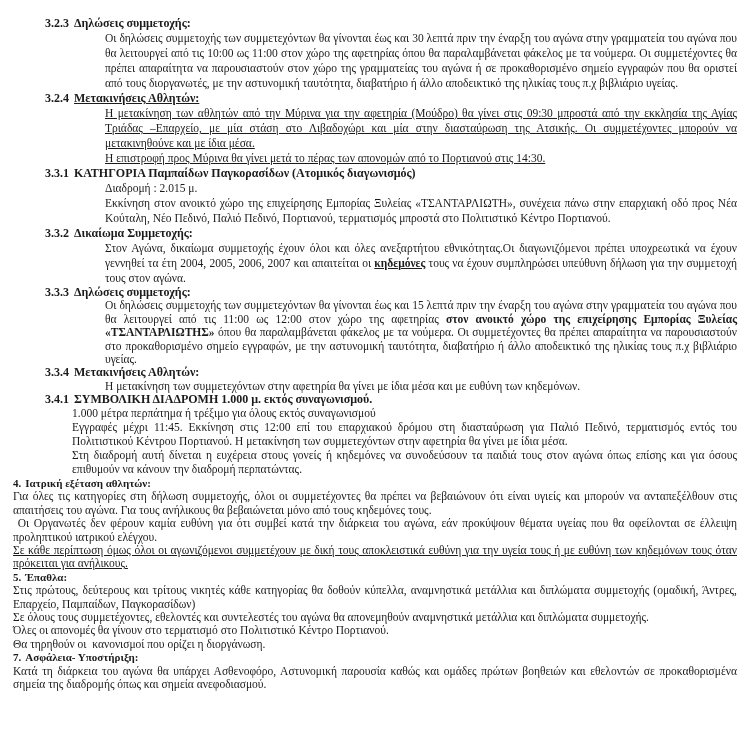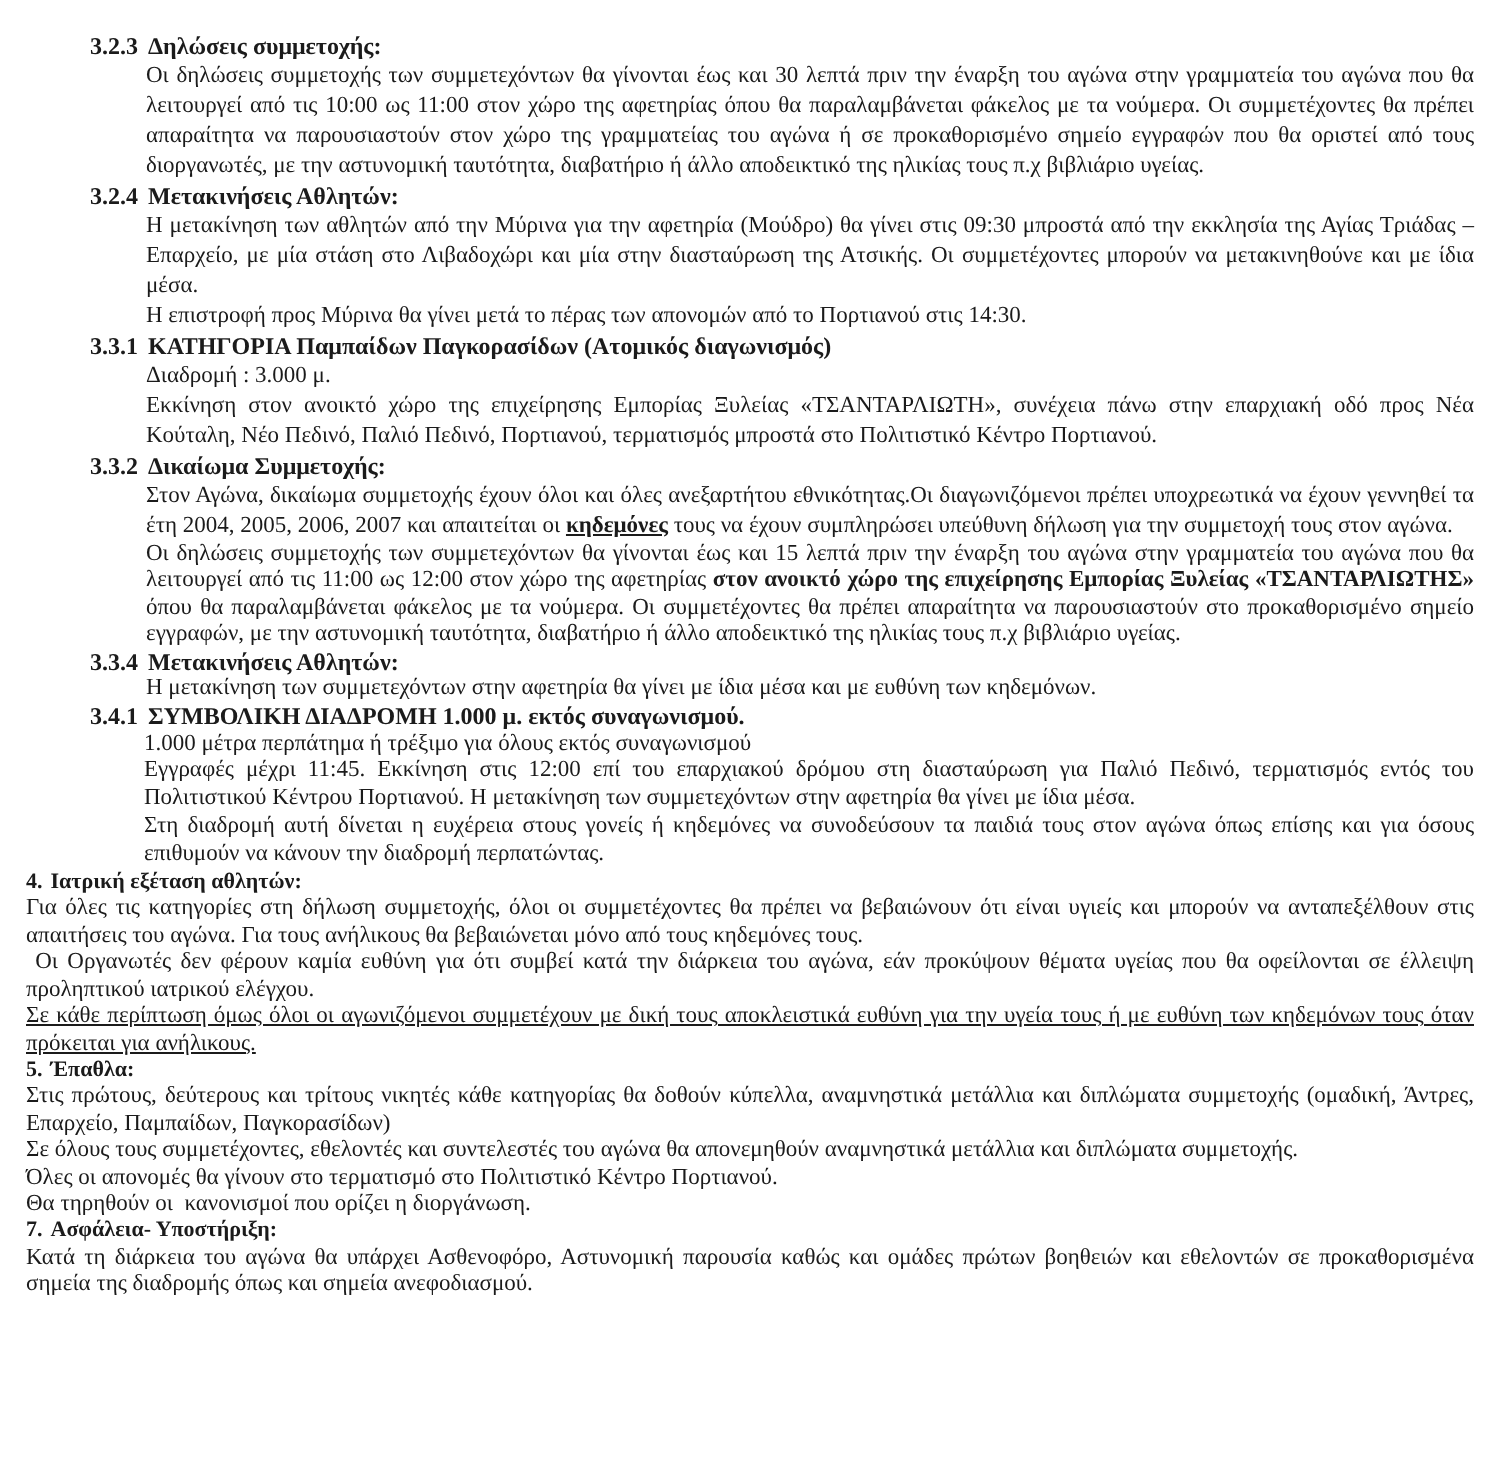--- a/index.html
+++ b/index.html
@@ -13,37 +13,37 @@
 
   section.sec{margin:0;}
   .sec-head{font-weight:bold;}
   .sec-par{margin:0;text-align:justify;}
   .b{font-weight:bold;}
   .u{text-decoration:underline;}
 
   
   .indent .sec-head{padding-left:32px;font-size:12px;}
   .indent .sec-num{display:inline-block;width:29px;}
-  .indent .sec-par{margin-left:60px;}
+  .indent .sec-par{margin-left:92px;}
   .sec-6.indent .sec-par{margin-left:59px;}
 
   
   .full .sec-head{font-size:11px;}
   .full .sec-num{margin-right:4px;}
 
   
   .sec-0,.sec-1,.sec-2,.sec-3{line-height:15px;}
   .sec-4{line-height:13.4px;}
   .sec-5{line-height:13.5px;}
   .sec-6{line-height:13.9px;}
   .sec-7,.sec-8,.sec-9,.sec-10{line-height:13.4px;}
 
   
   .sec-0{margin-bottom:2px;}
-  .sec-1{margin-bottom:0;}
+  .sec-1{margin-bottom:0;text-decoration:underline;}
   .sec-2{margin-bottom:3px;}
   .sec-3{margin-bottom:6px;}
   .sec-4{margin-bottom:0;}
   .sec-5{margin-bottom:4px;}
   .sec-6{margin-bottom:9px;}
   .sec-7{margin-bottom:11px;}
   .sec-8{margin-bottom:7px;}
   .sec-9{margin-bottom:12px;}
 </style>
 </head>
@@ -55,28 +55,29 @@
       <div class="sec-head"><span class="sec-num">3.2.3</span><span class="sec-title">Δηλώσεις συμμετοχής:</span></div>
       <p class="sec-par"><span>Οι δηλώσεις συμμετοχής των συμμετεχόντων θα γίνονται έως και 30 λεπτά πριν την έναρξη του αγώνα στην γραμματεία του αγώνα που θα λειτουργεί από τις 10:00 ως 11:00 στον χώρο της αφετηρίας όπου θα παραλαμβάνεται φάκελος με τα νούμερα. Οι συμμετέχοντες θα πρέπει απαραίτητα να παρουσιαστούν στον χώρο της γραμματείας του αγώνα ή σε προκαθορισμένο σημείο εγγραφών που θα οριστεί από τους διοργανωτές, με την αστυνομική ταυτότητα, διαβατήριο ή άλλο αποδεικτικό της ηλικίας τους π.χ βιβλιάριο υγείας.</span></p>
     </section>
     <section class="sec sec-1 indent">
       <div class="sec-head"><span class="sec-num">3.2.4</span><span class="sec-title">Μετακινήσεις Αθλητών:</span></div>
       <p class="sec-par"><span>Η μετακίνηση των αθλητών από την Μύρινα για την αφετηρία (Μούδρο) θα γίνει στις 09:30 μπροστά από την εκκλησία της Αγίας Τριάδας –Επαρχείο, με μία στάση στο Λιβαδοχώρι και μία στην διασταύρωση της Ατσικής. Οι συμμετέχοντες μπορούν να μετακινηθούνε και με ίδια μέσα.</span></p>
       <p class="sec-par"><span>Η επιστροφή προς Μύρινα θα γίνει μετά το πέρας των απονομών από το Πορτιανού στις 14:30.</span></p>
     </section>
     <section class="sec sec-2 indent">
       <div class="sec-head"><span class="sec-num">3.3.1</span><span class="sec-title">ΚΑΤΗΓΟΡΙΑ Παμπαίδων Παγκορασίδων (Ατομικός διαγωνισμός)</span></div>
-      <p class="sec-par"><span>Διαδρομή : 3.000 μ.</span></p>
+      <p class="sec-par"><span>Διαδρομή : 2.015 μ.</span></p>
       <p class="sec-par"><span>Εκκίνηση στον ανοικτό χώρο της επιχείρησης Εμπορίας Ξυλείας «ΤΣΑΝΤΑΡΛΙΩΤΗ», συνέχεια πάνω στην επαρχιακή οδό προς Νέα Κούταλη, Νέο Πεδινό, Παλιό Πεδινό, Πορτιανού, τερματισμός μπροστά στο Πολιτιστικό Κέντρο Πορτιανού.</span></p>
     </section>
     <section class="sec sec-3 indent">
       <div class="sec-head"><span class="sec-num">3.3.2</span><span class="sec-title">Δικαίωμα Συμμετοχής:</span></div>
       <p class="sec-par"><span>Στον Αγώνα, δικαίωμα συμμετοχής έχουν όλοι και όλες ανεξαρτήτου εθνικότητας.Οι διαγωνιζόμενοι πρέπει υποχρεωτικά να έχουν γεννηθεί τα έτη 2004, 2005, 2006, 2007 και απαιτείται οι </span><span class="b u">κηδεμόνες</span><span> τους να έχουν συμπληρώσει υπεύθυνη δήλωση για την συμμετοχή τους στον αγώνα.</span></p>
     </section>
     <section class="sec sec-4 indent">
+      <div class="sec-head"><span class="sec-num">3.3.3</span><span class="sec-title">Δηλώσεις συμμετοχής:</span></div>
       <p class="sec-par"><span>Οι δηλώσεις συμμετοχής των συμμετεχόντων θα γίνονται έως και 15 λεπτά πριν την έναρξη του αγώνα στην γραμματεία του αγώνα που θα λειτουργεί από τις 11:00 ως 12:00 στον χώρο της αφετηρίας </span><span class="b">στον ανοικτό χώρο της επιχείρησης Εμπορίας Ξυλείας «ΤΣΑΝΤΑΡΛΙΩΤΗΣ»</span><span> όπου θα παραλαμβάνεται φάκελος με τα νούμερα. Οι συμμετέχοντες θα πρέπει απαραίτητα να παρουσιαστούν στο προκαθορισμένο σημείο εγγραφών, με την αστυνομική ταυτότητα, διαβατήριο ή άλλο αποδεικτικό της ηλικίας τους π.χ βιβλιάριο υγείας.</span></p>
     </section>
     <section class="sec sec-5 indent">
       <div class="sec-head"><span class="sec-num">3.3.4</span><span class="sec-title">Μετακινήσεις Αθλητών:</span></div>
       <p class="sec-par"><span>Η μετακίνηση των συμμετεχόντων στην αφετηρία θα γίνει με ίδια μέσα και με ευθύνη των κηδεμόνων.</span></p>
     </section>
     <section class="sec sec-6 indent">
       <div class="sec-head"><span class="sec-num">3.4.1</span><span class="sec-title">ΣΥΜΒΟΛΙΚΗ ΔΙΑΔΡΟΜΗ 1.000 μ. εκτός συναγωνισμού.</span></div>
       <p class="sec-par"><span>1.000 μέτρα περπάτημα ή τρέξιμο για όλους εκτός συναγωνισμού</span></p>
       <p class="sec-par"><span>Εγγραφές μέχρι 11:45. Εκκίνηση στις 12:00 επί του επαρχιακού δρόμου στη διασταύρωση για Παλιό Πεδινό, τερματισμός εντός του Πολιτιστικού Κέντρου Πορτιανού. Η μετακίνηση των συμμετεχόντων στην αφετηρία θα γίνει με ίδια μέσα.</span></p>

